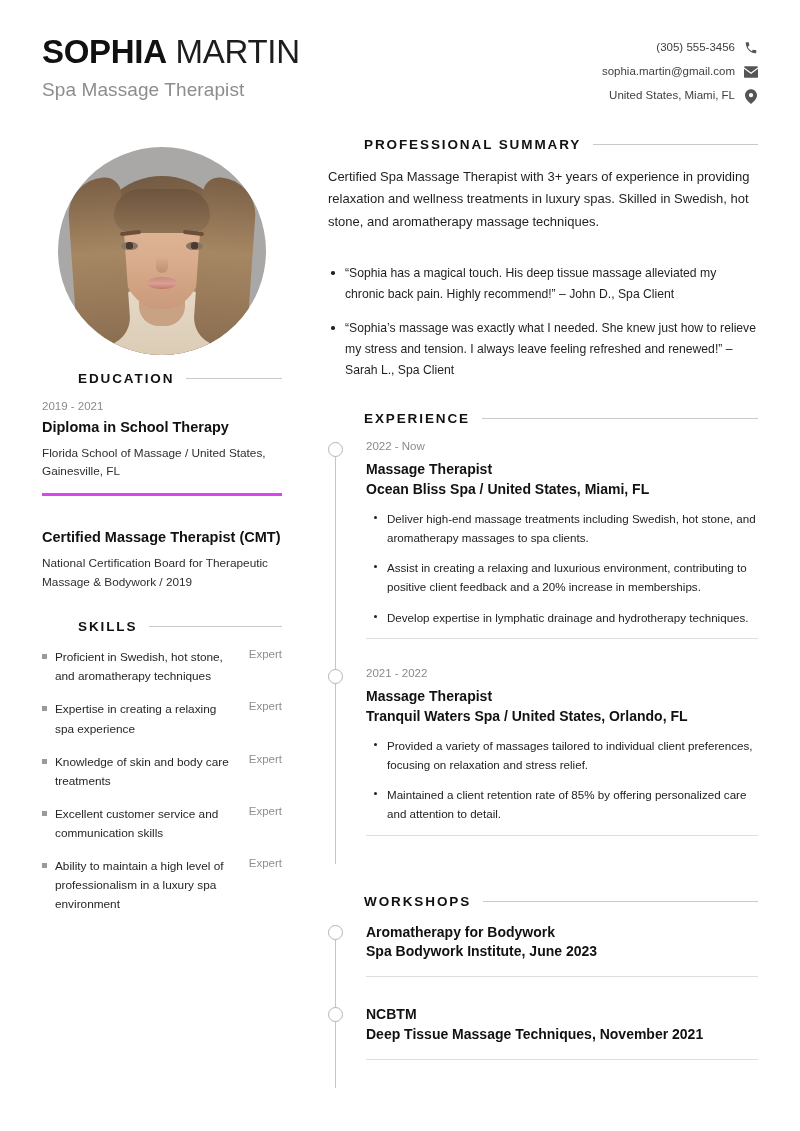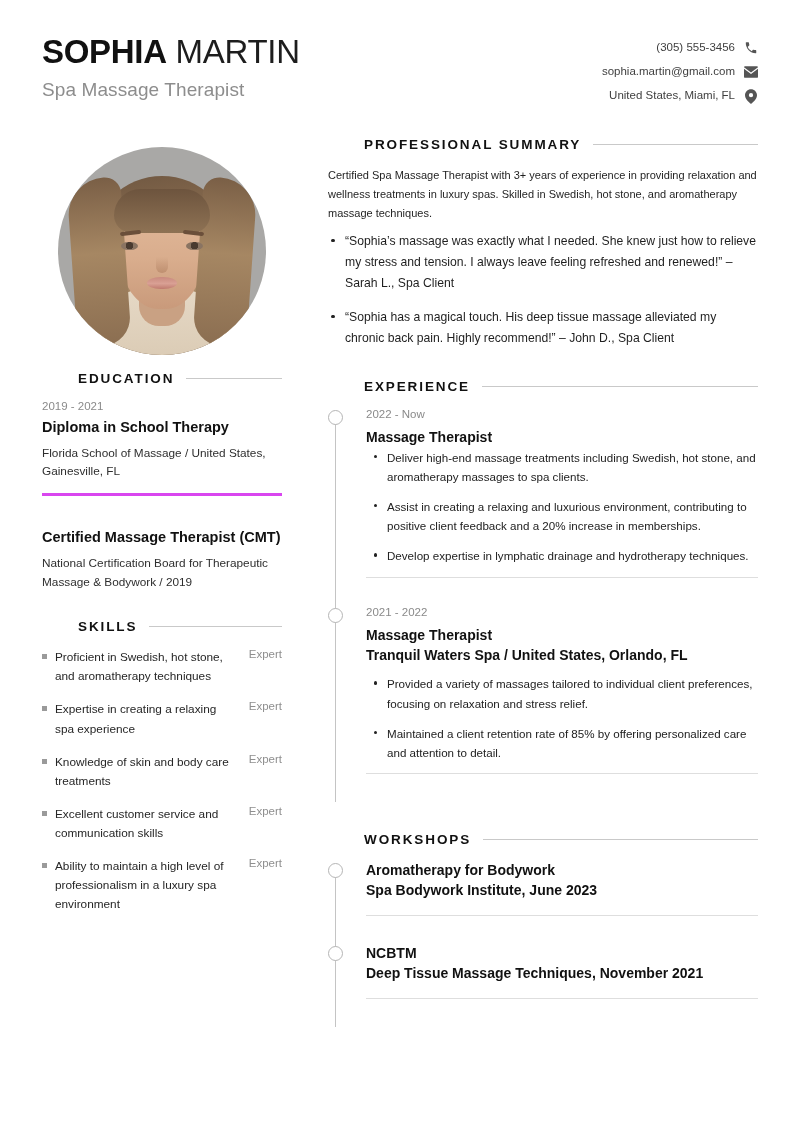--- a/index.html
+++ b/index.html
@@ -184,22 +184,22 @@
     hyphens: auto; word-break: break-word;
   }
   .skill-level {
     font-size: 11.5px; color: #8f8f8f; white-space: nowrap;
     flex: 0 0 auto; padding-left: 6px;
   }
 
   
   .right-col .sec + .sec { margin-top: 30px; }
   .summary-text {
-    font-size: 11px; line-height: 1.72; color: #1f1f1f;
-    margin-bottom: 8px;
+    font-size: 13px; line-height: 1.72; color: #1f1f1f;
+    margin-bottom: 30px;
   }
   .quote-list { list-style: none; }
   .quote-list li {
     position: relative;
     padding-left: 17px;
     font-size: 12.2px; line-height: 1.72; color: #1f1f1f;
     margin-bottom: 13px;
   }
   .quote-list li::before {
     content: "";
@@ -370,38 +370,39 @@
 
     <div class="right-col">
 
       <div class="sec">
         <div class="sec-head">
           <h2>PROFESSIONAL SUMMARY</h2>
           <span class="rule"></span>
         </div>
         <p class="summary-text">Certified Spa Massage Therapist with 3+ years of experience in providing relaxation and wellness treatments in luxury spas. Skilled in Swedish, hot stone, and aromatherapy massage techniques.</p>
         <ul class="quote-list">
+          <li>“Sophia has a magical touch. His deep tissue massage alleviated my chronic back pain. Highly recommend!” – John D., Spa Client</li>
           <li>“Sophia’s massage was exactly what I needed. She knew just how to relieve my stress and tension. I always leave feeling refreshed and renewed!” – Sarah L., Spa Client</li>
-          <li>“Sophia has a magical touch. His deep tissue massage alleviated my chronic back pain. Highly recommend!” – John D., Spa Client</li>
         </ul>
       </div>
 
       <div class="sec">
         <div class="sec-head">
           <h2>EXPERIENCE</h2>
           <span class="rule"></span>
         </div>
 
         <div class="timeline">
           <span class="tl-line"></span>
 
           <div class="tl-item">
             <span class="tl-dot"></span>
             <div class="tl-date">2022 - Now</div>
             <div class="tl-role">Massage Therapist</div>
+            <div class="tl-company">Ocean Bliss Spa / United States, Miami, FL</div>
             <ul class="tl-bullets">
               <li>Deliver high-end massage treatments including Swedish, hot stone, and aromatherapy massages to spa clients.</li>
               <li>Assist in creating a relaxing and luxurious environment, contributing to positive client feedback and a 20% increase in memberships.</li>
               <li>Develop expertise in lymphatic drainage and hydrotherapy techniques.</li>
             </ul>
             <div class="tl-divider"></div>
           </div>
 
           <div class="tl-item">
             <span class="tl-dot"></span>

